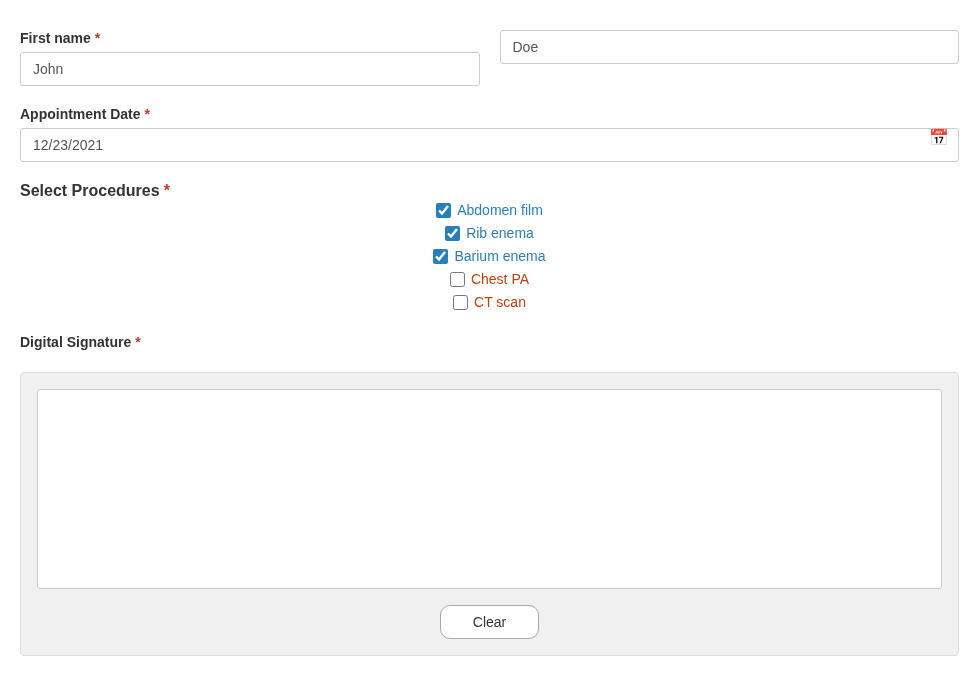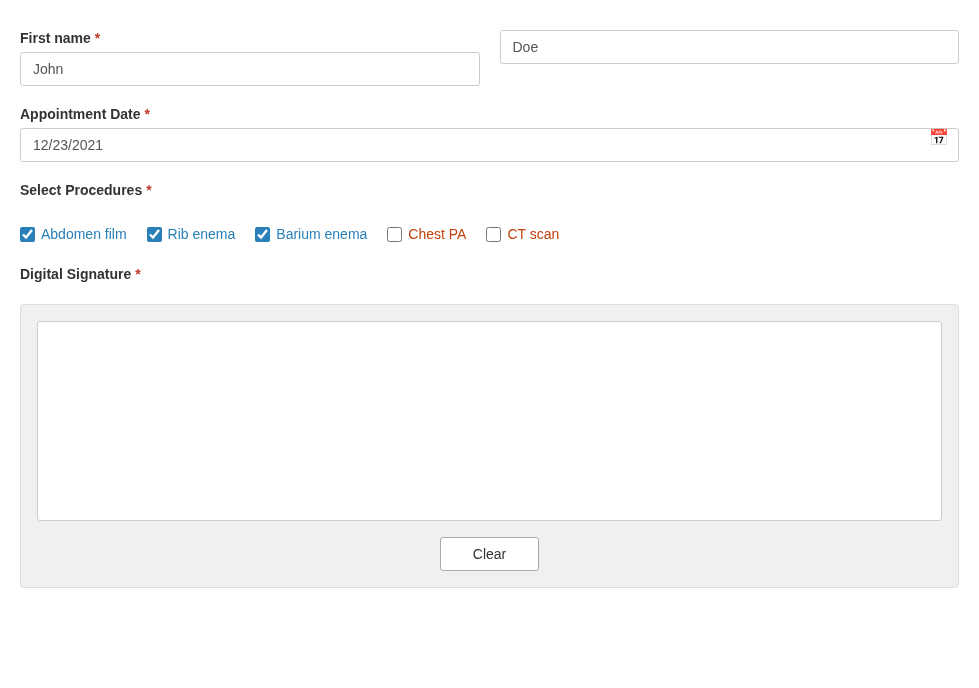--- a/index.html
+++ b/index.html
@@ -71,31 +71,32 @@
       color: #888;
       font-size: 16px;
       pointer-events: none;
     }
 
     .procedures-section {
       margin-bottom: 24px;
     }
 
     .procedures-label {
-      font-size: 14px;
+      font-size: 16px;
       font-weight: 600;
       color: #333;
-      margin-bottom: 28px;
+      margin-bottom: 2px;
     }
 
     .checkboxes-row {
       display: flex;
-      gap: 20px;
+      gap: 7px;
       align-items: center;
       flex-wrap: wrap;
+      flex-direction: column;
     }
 
     .checkbox-item {
       display: flex;
       align-items: center;
       gap: 6px;
       cursor: pointer;
     }
 
     .checkbox-item input[type="checkbox"] {
@@ -142,21 +143,21 @@
       background: #fff;
       border: 1px solid #ccc;
       border-radius: 3px;
       margin-bottom: 16px;
     }
 
     .clear-button {
       padding: 8px 32px;
       background: #fff;
       border: 1px solid #aaa;
-      border-radius: 3px;
+      border-radius: 10px;
       font-size: 14px;
       color: #333;
       cursor: pointer;
     }
   </style>
 </head>
 <body>
 
 <div class="form-container">
 

